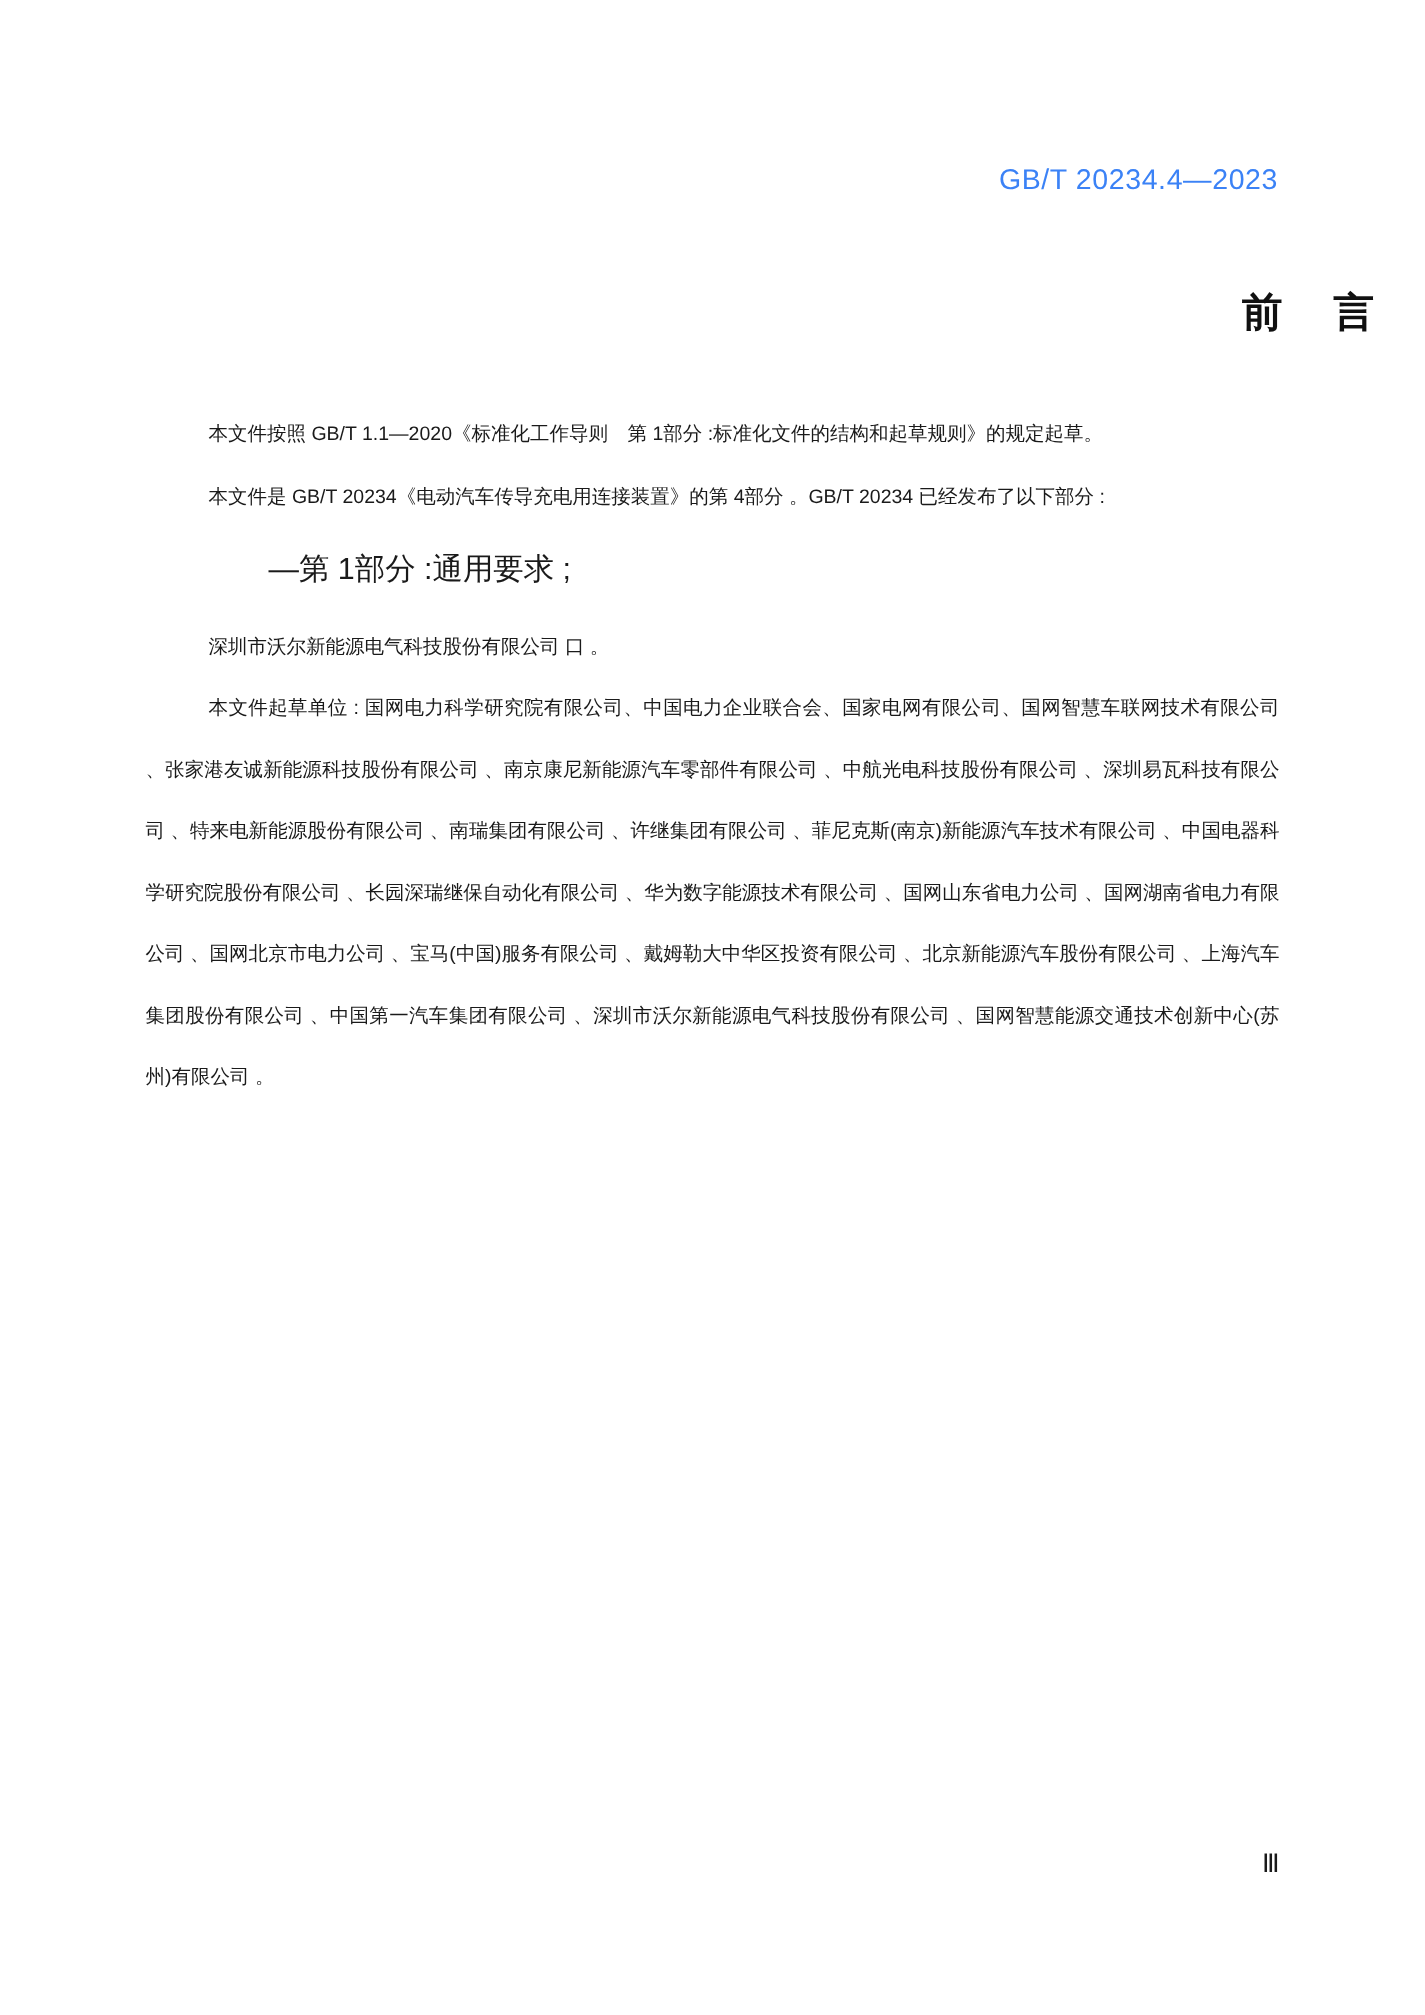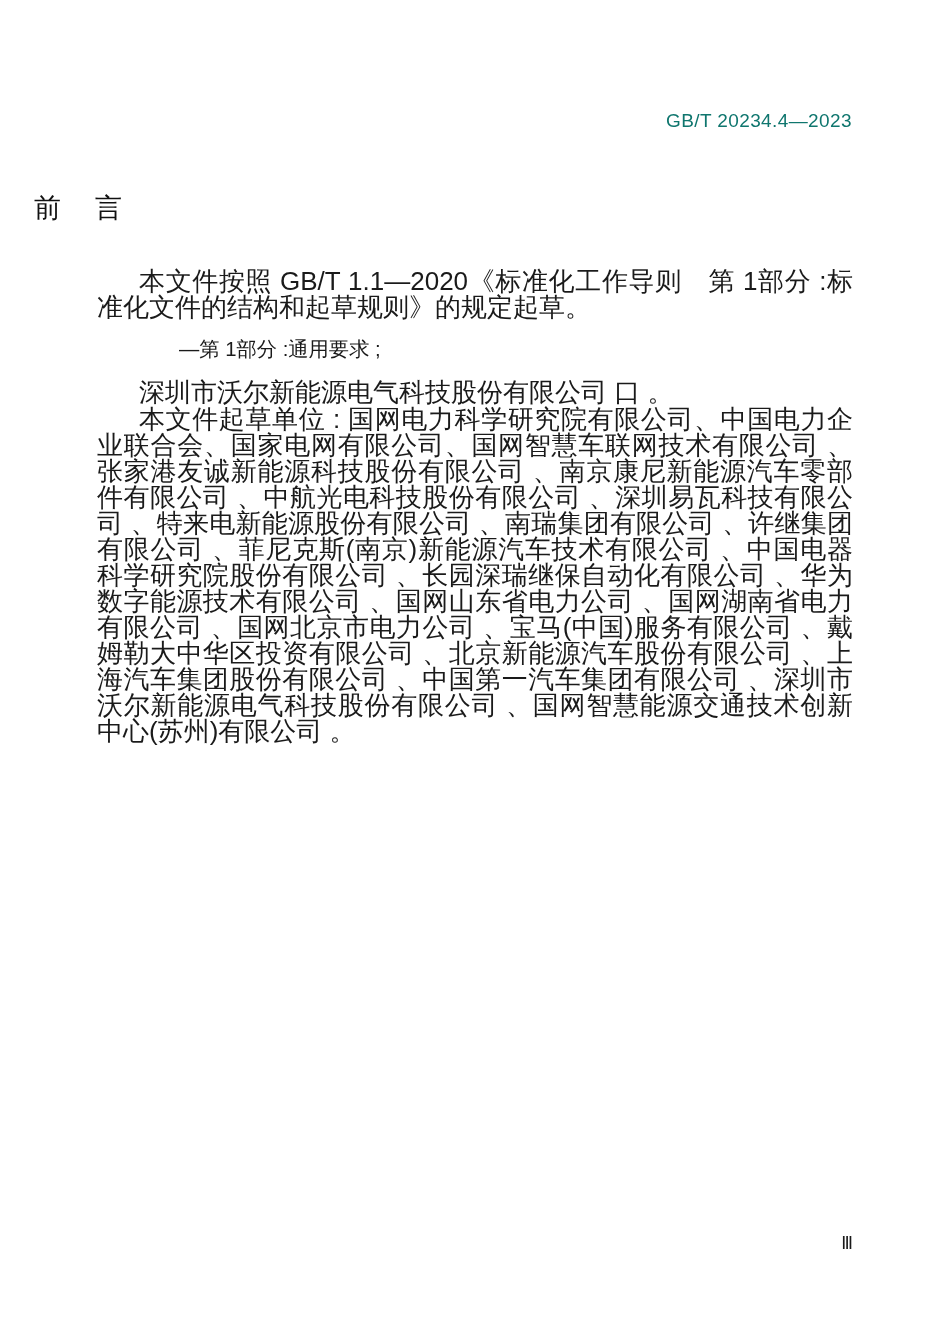--- a/index.html
+++ b/index.html
@@ -24,50 +24,50 @@
 
   
   .doc-header {
     position: absolute;
     top: 110px;
     left: 97px;
     width: 755px;
     text-align: right;
     font-size: 19px;
     letter-spacing: 0.4px;
-    color: #0f766e;
+    color: #3b82f6;
     white-space: nowrap;
   }
 
   
   .section-title {
     position: absolute;
     top: 190px;
     left: 0;
     width: 950px;
-    text-align: left;
+    text-align: right;
     font-size: 27px;
-    font-weight: normal;
+    font-weight: bold;
     letter-spacing: 34px;
     text-indent: 34px;
     color: #111111;
   }
 
   
   .body-block {
     position: absolute;
     top: 268px;
     left: 97px;
     width: 756px;
   }
 
   p.para {
     margin: 0 0 0.5px 0;
-    font-size: 26px;
-    line-height: 26px;
+    font-size: 13px;
+    line-height: 41px;
     text-align: justify;
     text-justify: inter-ideograph;
     text-indent: 42px;
     color: #1a1a1a;
   }
 
   ul.part-list {
     list-style: none;
     margin: 12px;
     padding: 0;
@@ -98,20 +98,21 @@
 <div class="page">
 
   <div class="doc-header">GB/T 20234.4—2023</div>
 
   <div class="section-title">前言</div>
 
   <div class="body-block">
 
     <p class="para">本文件按照 GB/T 1.1—2020《标准化工作导则　第 1部分 :标准化文件的结构和起草规则》的规定起草。</p>
 
+    <p class="para">本文件是 GB/T 20234《电动汽车传导充电用连接装置》的第 4部分 。GB/T 20234 已经发布了以下部分 :</p>
 
     <ul class="part-list">
       <li>—第 1部分 :通用要求 ;</li>
     </ul>
 
     <p class="para">深圳市沃尔新能源电气科技股份有限公司 口 。</p>
 
     <p class="para">本文件起草单位 : 国网电力科学研究院有限公司、中国电力企业联合会、国家电网有限公司、国网智慧车联网技术有限公司 、张家港友诚新能源科技股份有限公司 、南京康尼新能源汽车零部件有限公司 、中航光电科技股份有限公司 、深圳易瓦科技有限公司 、特来电新能源股份有限公司 、南瑞集团有限公司 、许继集团有限公司 、菲尼克斯(南京)新能源汽车技术有限公司 、中国电器科学研究院股份有限公司 、长园深瑞继保自动化有限公司 、华为数字能源技术有限公司 、国网山东省电力公司 、国网湖南省电力有限公司 、国网北京市电力公司 、宝马(中国)服务有限公司 、戴姆勒大中华区投资有限公司 、北京新能源汽车股份有限公司 、上海汽车集团股份有限公司 、中国第一汽车集团有限公司 、深圳市沃尔新能源电气科技股份有限公司 、国网智慧能源交通技术创新中心(苏州)有限公司 。</p>
 
 

